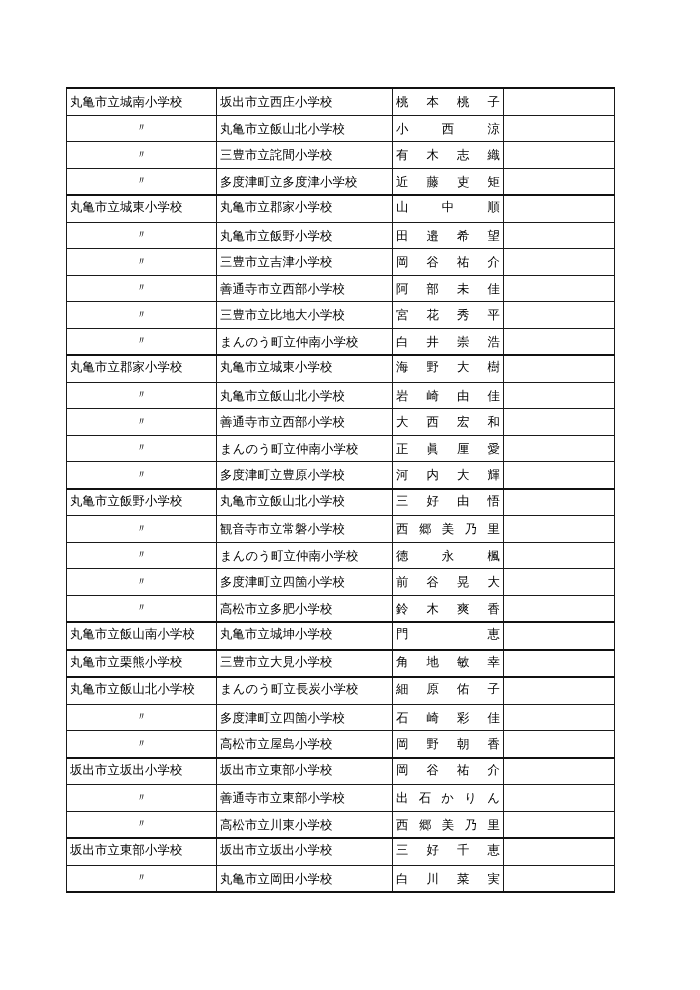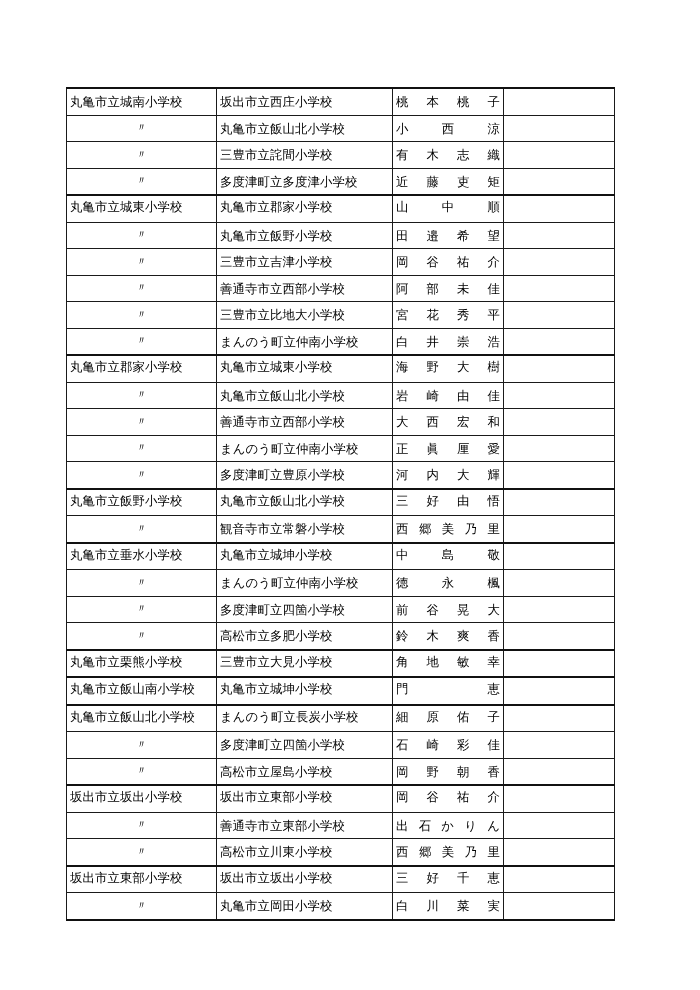--- a/index.html
+++ b/index.html
@@ -228,65 +228,57 @@
             <td class="cell-blank"></td>
           </tr>
           <tr>
             <td class="cell-origin ditto">〃</td>
             <td class="cell-dest">観音寺市立常磐小学校</td>
             <td class="cell-name">
               <span>西郷美乃里</span>
             </td>
             <td class="cell-blank"></td>
           </tr>
-          <tr class="group-start">
-            <td class="cell-origin">丸亀市立垂水小学校</td>
+          <tr>
+            <td class="cell-origin ditto">〃</td>
+            <td class="cell-dest">まんのう町立仲南小学校</td>
+            <td class="cell-name">
+              <span>徳永楓</span>
+            </td>
+            <td class="cell-blank"></td>
+          </tr>
+          <tr>
+            <td class="cell-origin ditto">〃</td>
+            <td class="cell-dest">多度津町立四箇小学校</td>
+            <td class="cell-name">
+              <span>前谷晃大</span>
+            </td>
+            <td class="cell-blank"></td>
+          </tr>
+          <tr>
+            <td class="cell-origin ditto">〃</td>
+            <td class="cell-dest">高松市立多肥小学校</td>
+            <td class="cell-name">
+              <span>鈴木爽香</span>
+            </td>
+            <td class="cell-blank"></td>
+          </tr>
+          <tr class="group-start">
+            <td class="cell-origin">丸亀市立飯山南小学校</td>
             <td class="cell-dest">丸亀市立城坤小学校</td>
             <td class="cell-name">
-              <span>中島敬</span>
-            </td>
-            <td class="cell-blank"></td>
-          </tr>
-          <tr>
-            <td class="cell-origin ditto">〃</td>
-            <td class="cell-dest">まんのう町立仲南小学校</td>
-            <td class="cell-name">
-              <span>徳永楓</span>
-            </td>
-            <td class="cell-blank"></td>
-          </tr>
-          <tr>
-            <td class="cell-origin ditto">〃</td>
-            <td class="cell-dest">多度津町立四箇小学校</td>
-            <td class="cell-name">
-              <span>前谷晃大</span>
-            </td>
-            <td class="cell-blank"></td>
-          </tr>
-          <tr>
-            <td class="cell-origin ditto">〃</td>
-            <td class="cell-dest">高松市立多肥小学校</td>
-            <td class="cell-name">
-              <span>鈴木爽香</span>
+              <span>門恵</span>
             </td>
             <td class="cell-blank"></td>
           </tr>
           <tr class="group-start">
             <td class="cell-origin">丸亀市立栗熊小学校</td>
             <td class="cell-dest">三豊市立大見小学校</td>
             <td class="cell-name">
               <span>角地敏幸</span>
-            </td>
-            <td class="cell-blank"></td>
-          </tr>
-          <tr class="group-start">
-            <td class="cell-origin">丸亀市立飯山南小学校</td>
-            <td class="cell-dest">丸亀市立城坤小学校</td>
-            <td class="cell-name">
-              <span>門恵</span>
             </td>
             <td class="cell-blank"></td>
           </tr>
           <tr class="group-start">
             <td class="cell-origin">丸亀市立飯山北小学校</td>
             <td class="cell-dest">まんのう町立長炭小学校</td>
             <td class="cell-name">
               <span>細原佑子</span>
             </td>
             <td class="cell-blank"></td>

